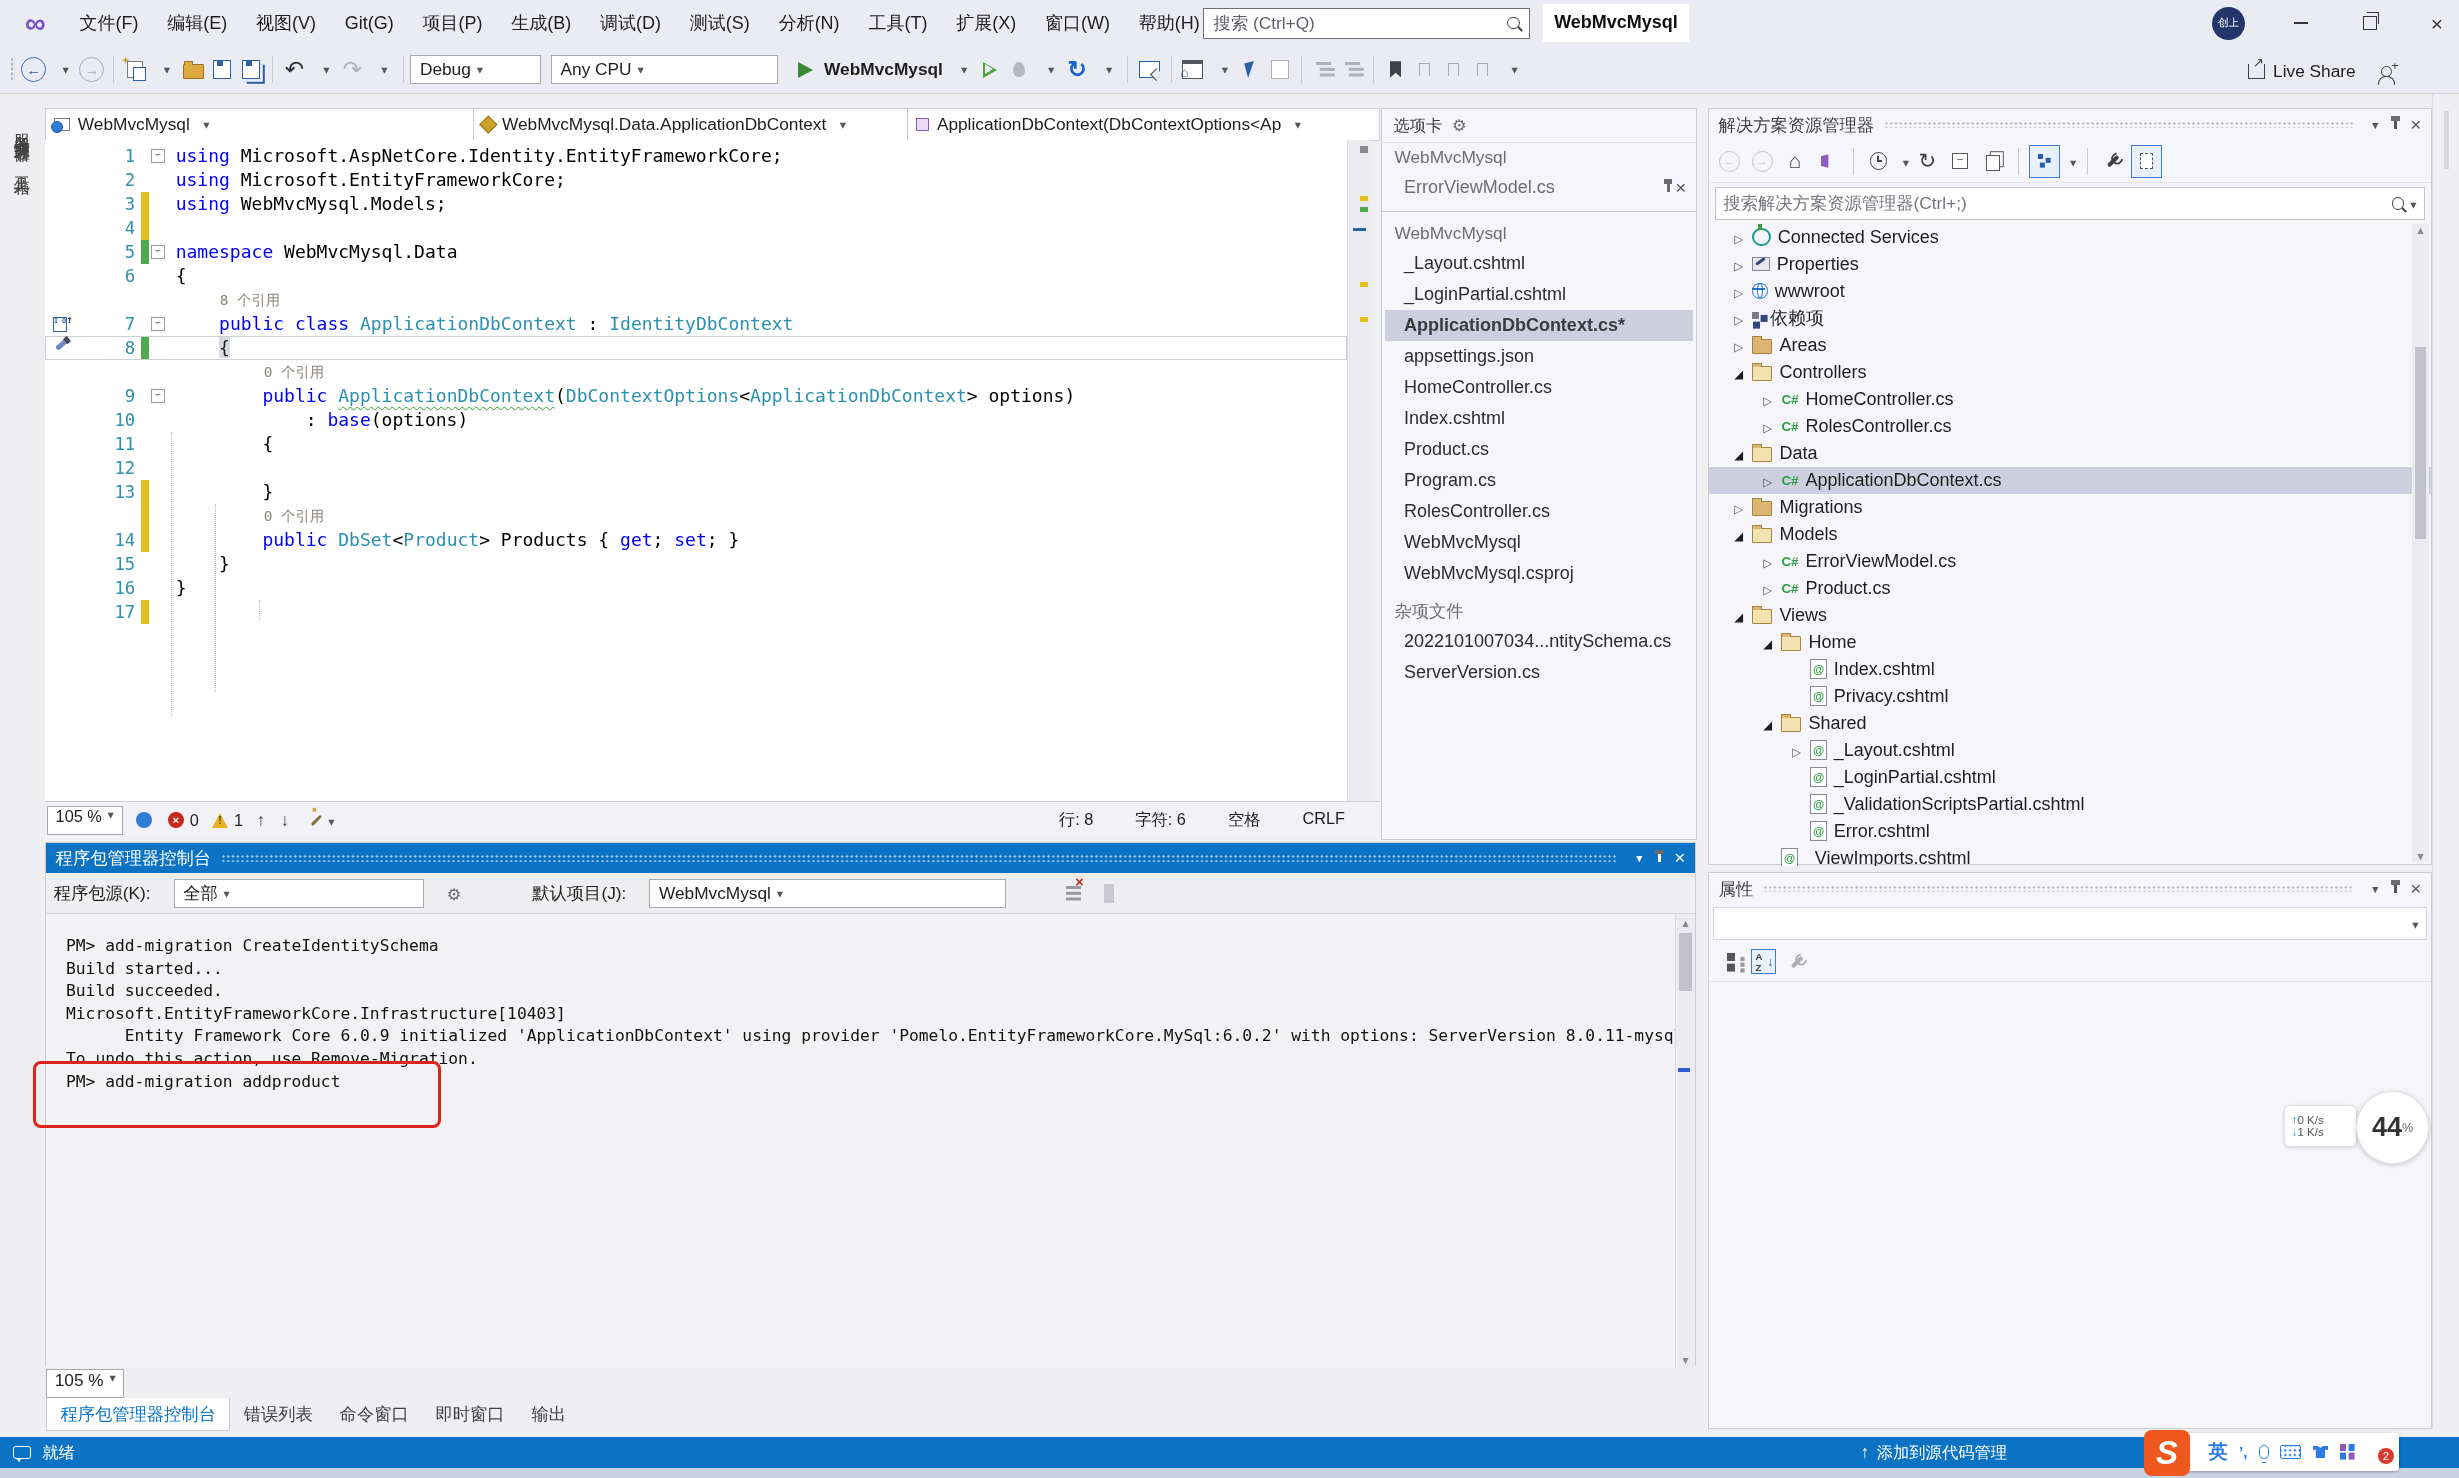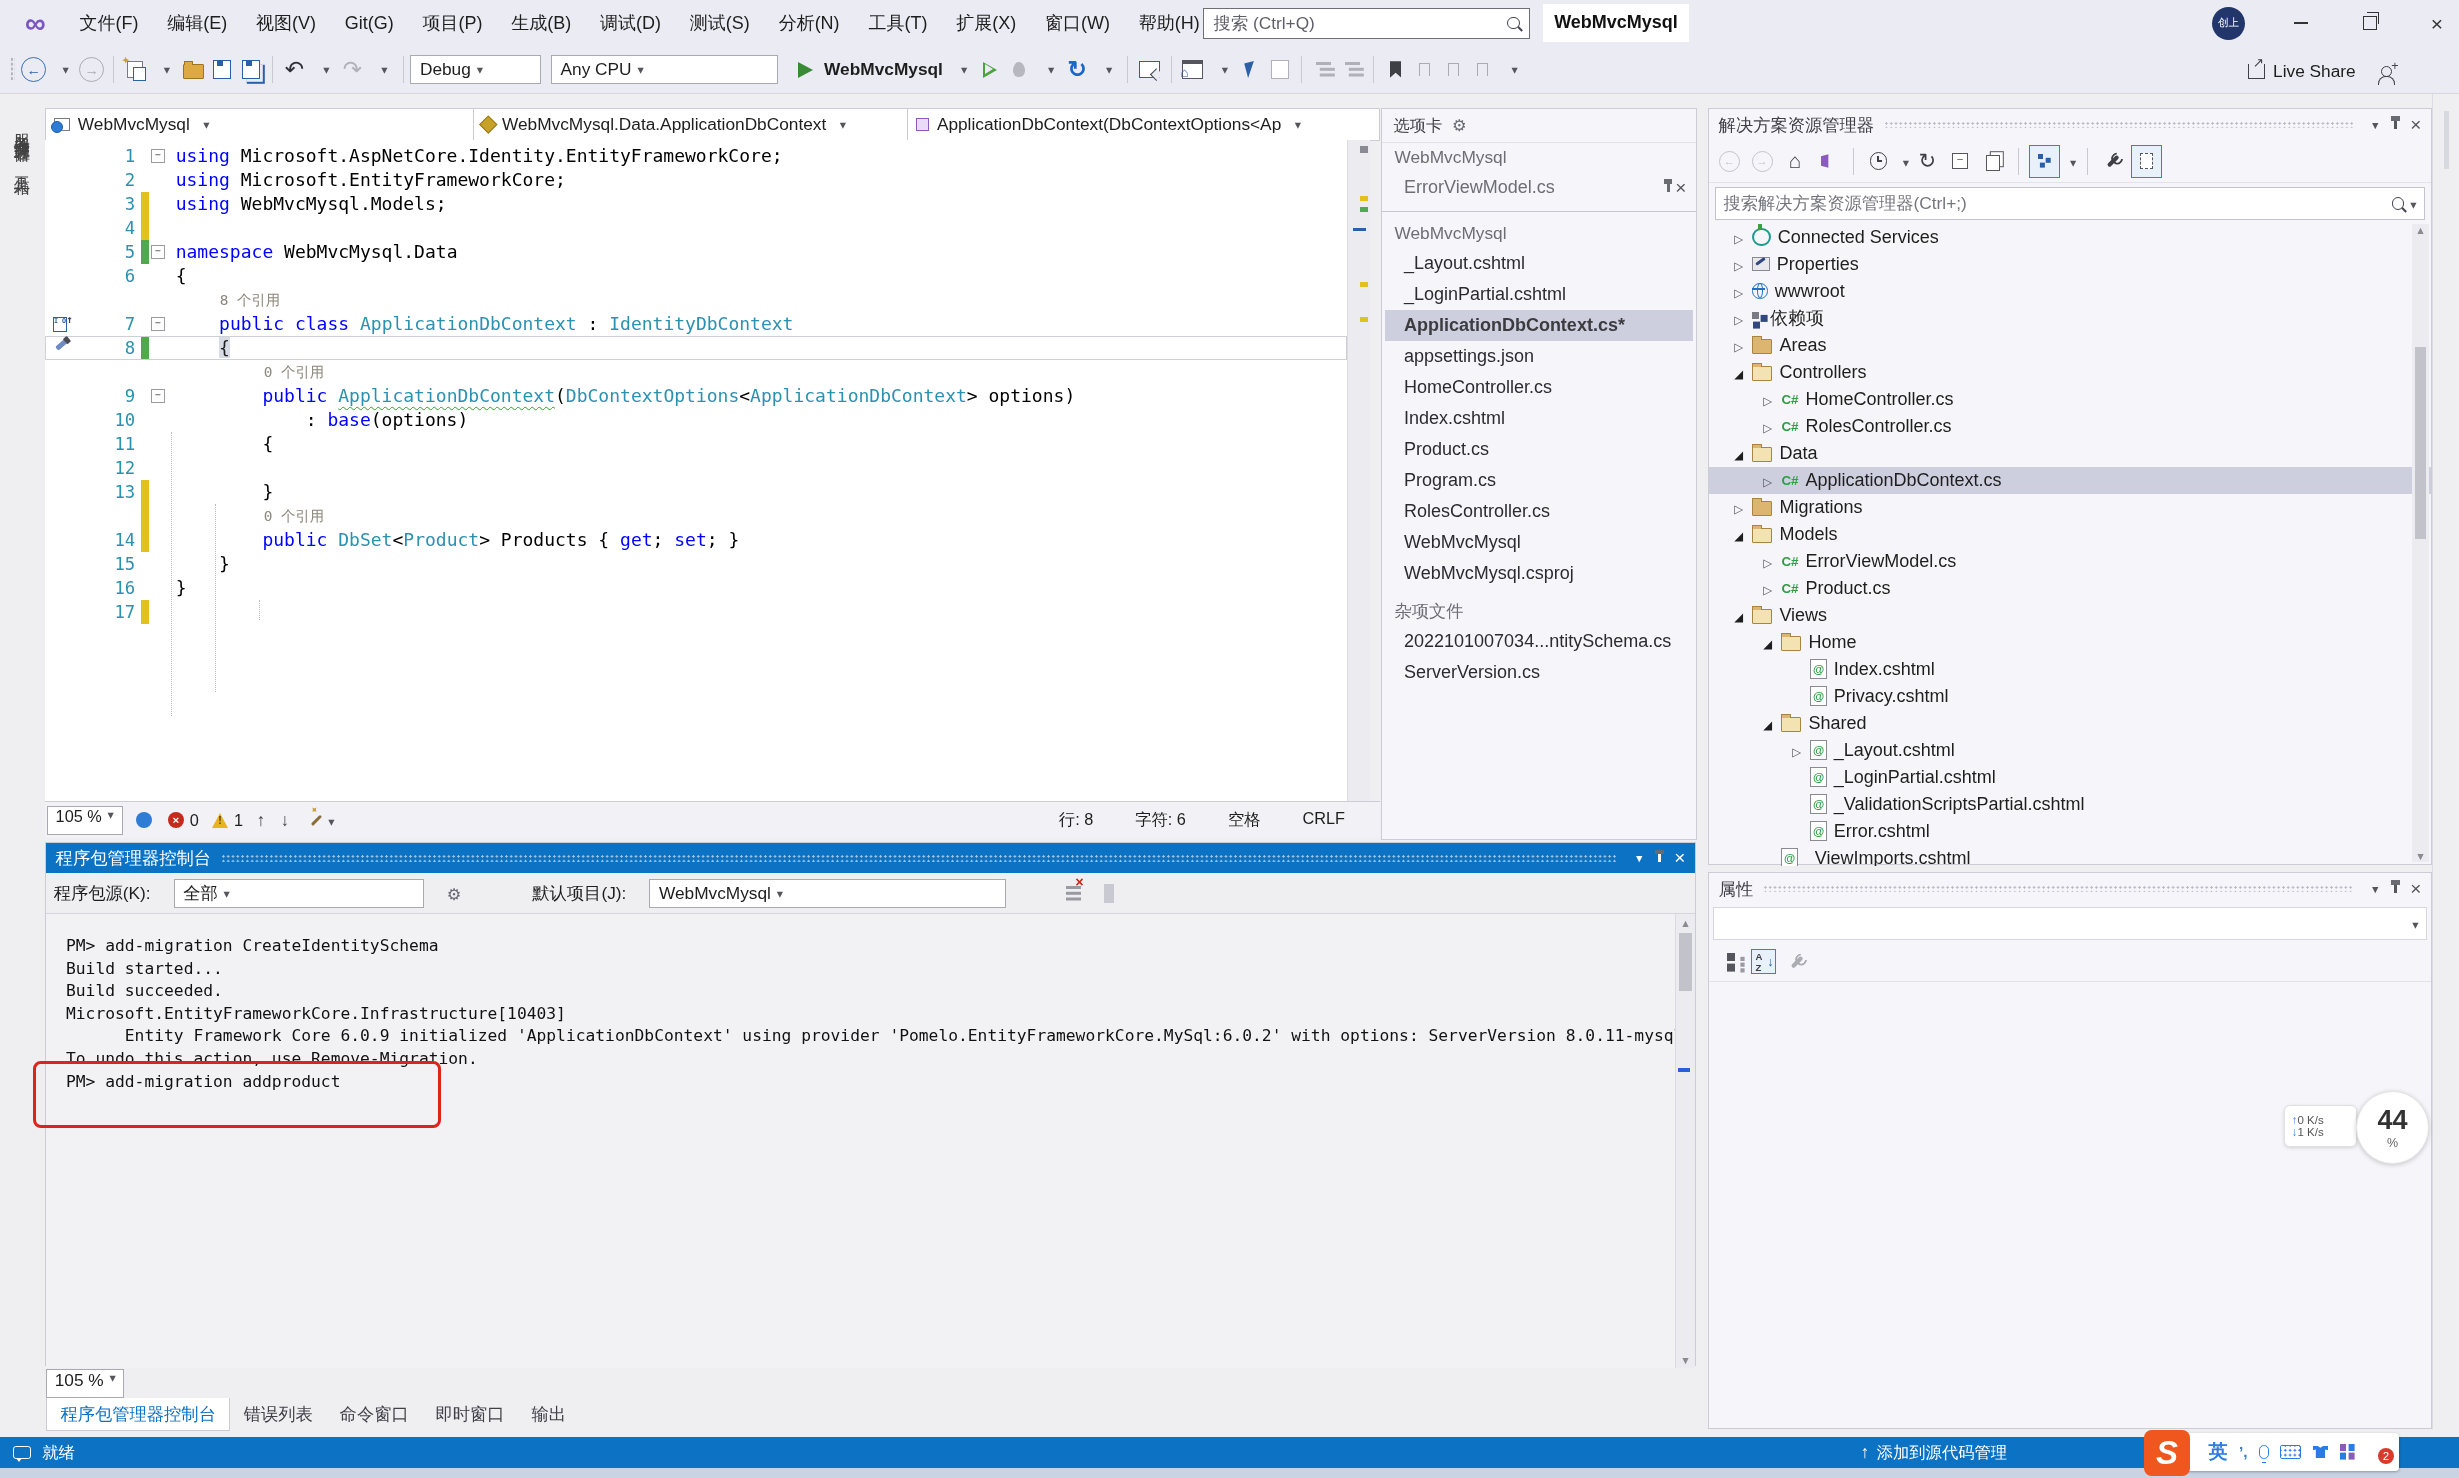--- a/index.html
+++ b/index.html
@@ -201,21 +201,21 @@
 
   
   #statusbar{left:0;top:1437px;width:2459px;height:31px;background:#0B72C4;color:#fff;display:flex;align-items:center;font-size:16.3px;}
   .fb{width:15.4px;height:11.5px;border:1.9px solid #fff;border-radius:2.9px;position:relative;margin:0 11.5px 0 13.4px;}
   .fb::after{content:"";position:absolute;left:1.9px;top:11.5px;border-left:3.8px solid transparent;border-right:3.8px solid transparent;border-top:4.8px solid #fff;}
   #bottomstrip{left:0;top:1468px;width:2459px;height:10.6px;background:#C9D3E3;}
 
   
   #redbox{left:33px;top:1061px;width:402px;height:61px;border:3.8px solid #DD2418;border-radius:7.7px;z-index:50;}
   #netpill{left:2284px;top:1105px;width:73px;height:42px;background:#fff;border:1px solid #E0E0E0;border-radius:5.8px;z-index:60;font-size:11.5px;color:#555;display:flex;flex-direction:column;justify-content:center;padding-left:6.7px;box-sizing:border-box;box-shadow:0 1px 3.8px rgba(0,0,0,.15);}
-  #netcirc{left:2356px;top:1091px;width:71px;height:71px;background:#fff;border:1.9px solid #E4E4E4;border-radius:50%;z-index:61;display:flex;align-items:center;justify-content:center;box-shadow:0 1px 5.8px rgba(0,0,0,.2);flex-direction:column;}
+  #netcirc{left:2356px;top:1091px;width:71px;height:71px;background:#fff;border:1.9px solid #E4E4E4;border-radius:50%;z-index:61;display:flex;align-items:center;justify-content:center;box-shadow:0 1px 5.8px rgba(0,0,0,.2);}
   #netcirc b{font-size:27px;color:#333;}
   #netcirc span{font-size:12.5px;color:#666;}
   .bluearrow{color:#2F80ED;}
   #sogou{left:2149px;top:1433px;width:250px;height:38px;background:#fff;border-radius:3.8px;z-index:62;display:flex;align-items:center;justify-content:flex-end;gap:11.5px;padding-right:9.6px;box-sizing:border-box;box-shadow:0 1px 2.9px rgba(0,0,0,.3);}
   #slogo{left:2144px;top:1430px;width:46px;height:46px;background:#F0571F;border-radius:7.7px;z-index:63;color:#fff;font-size:33px;font-weight:bold;font-style:italic;display:flex;align-items:center;justify-content:center;}
   .ime{color:#2B7BE4;font-weight:bold;font-size:19px;}
   .micic{width:7.7px;height:12.5px;border:1.9px solid #2B7BE4;border-radius:4.8px;position:relative;}
   .micic::after{content:"";position:absolute;left:1.9px;top:12.5px;width:3.8px;height:3.8px;border-bottom:1.9px solid #2B7BE4;}
   .kbdic{width:19px;height:12.5px;border:1.9px solid #2B7BE4;border-radius:1.9px;background-image:radial-gradient(#2B7BE4 1px,transparent 1.2px);background-size:4.8px 4.8px;background-position:1.9px 1.9px;}
   .shirtic{width:15.4px;height:12.5px;background:#2B7BE4;clip-path:polygon(0 0,30% 0,50% 15%,70% 0,100% 0,100% 35%,80% 30%,80% 100%,20% 100%,20% 30%,0 35%);}

